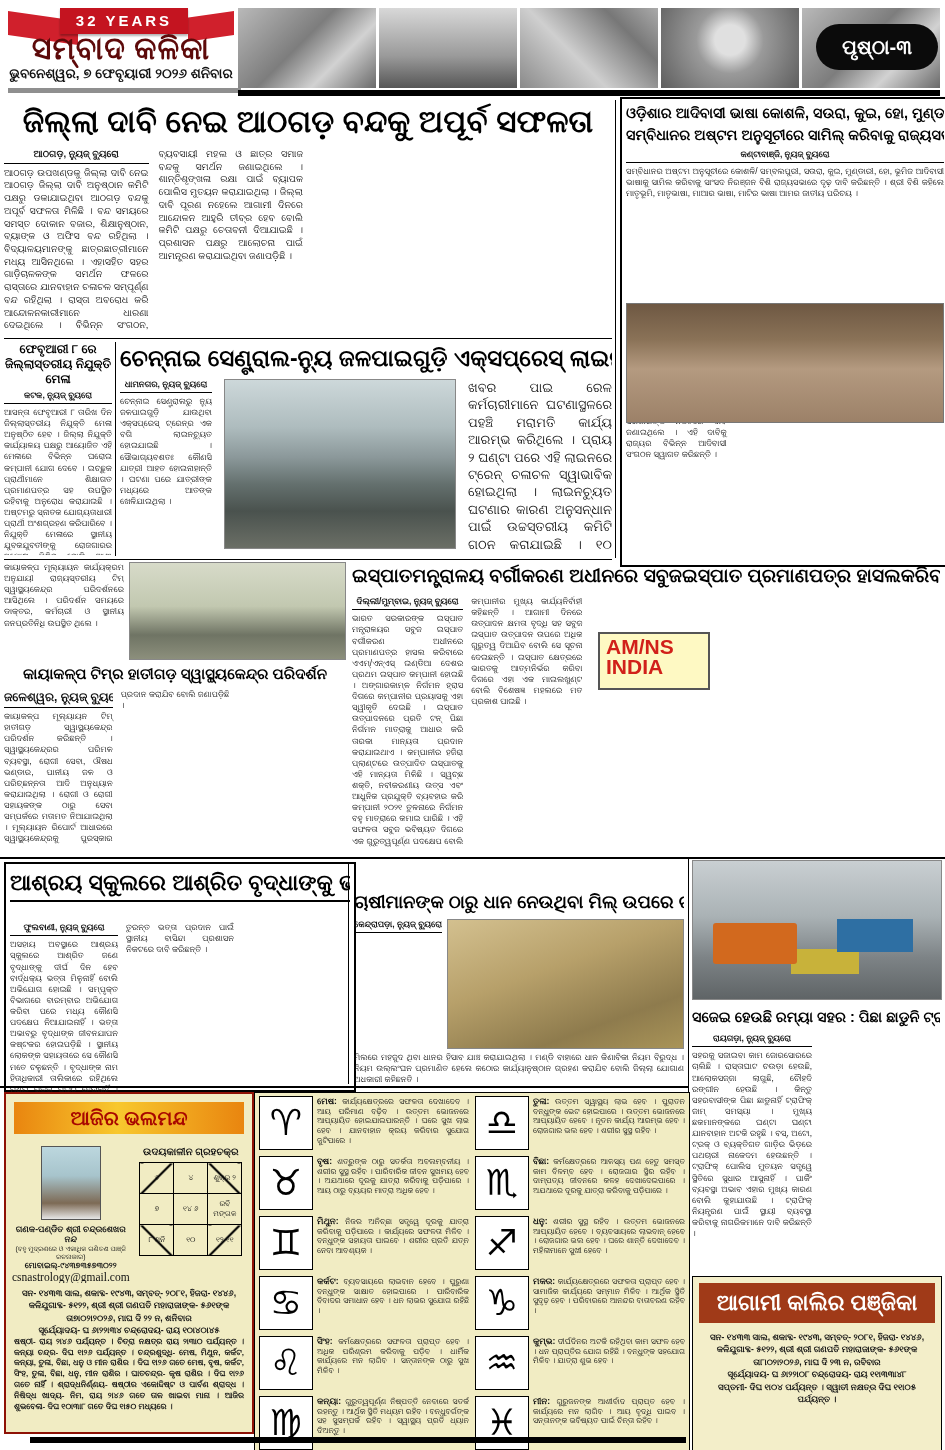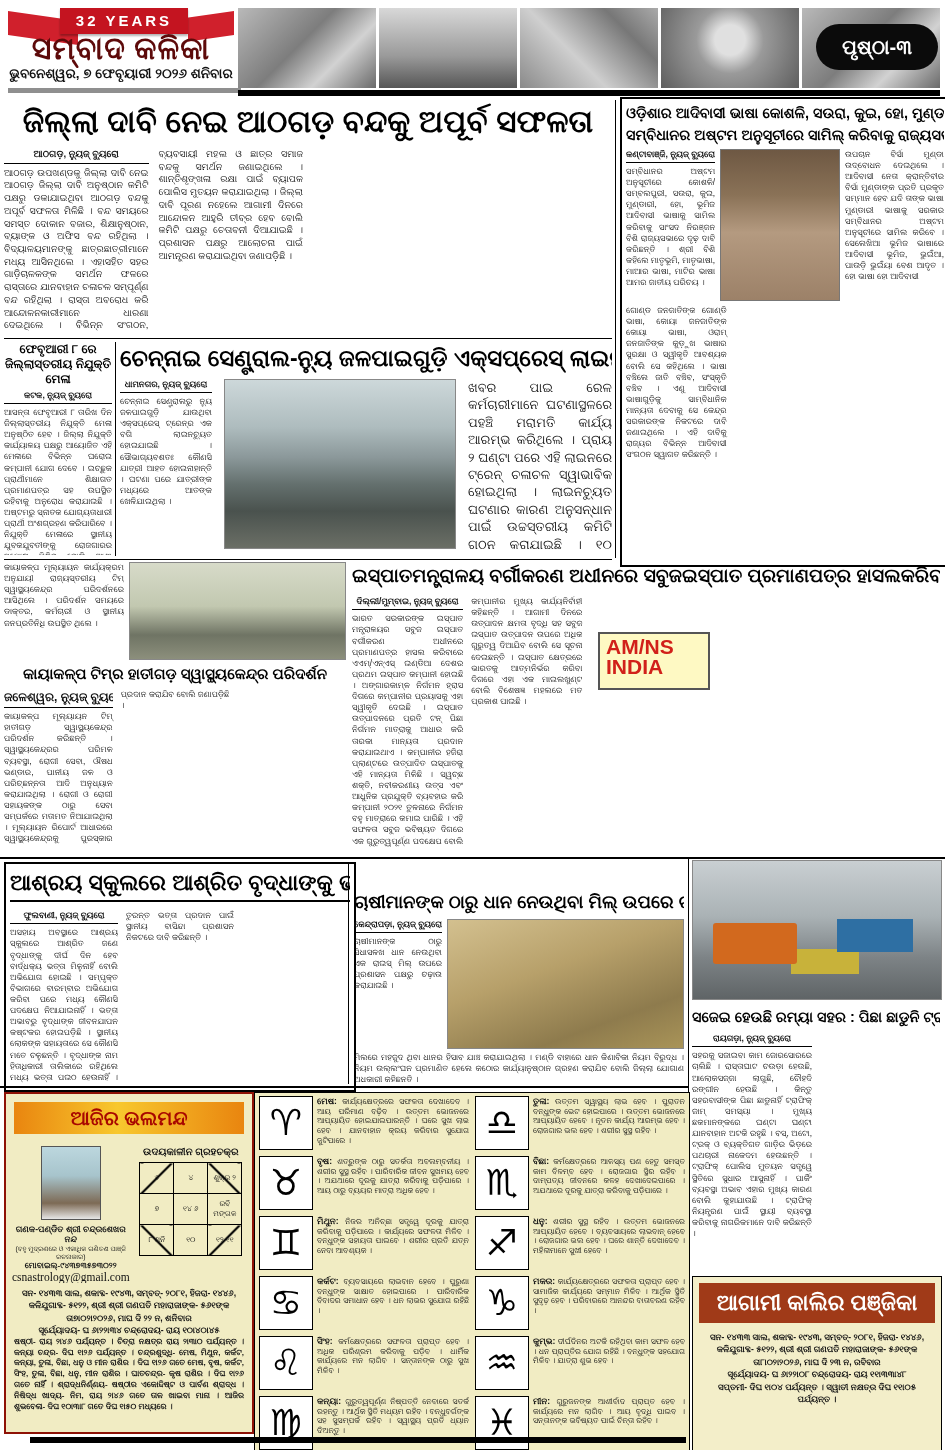--- a/index.html
+++ b/index.html
@@ -100,21 +100,21 @@
         <div class="byline">ଆଠଗଡ଼, ନ୍ୟୁଜ୍ ବ୍ୟୁରୋ</div>
         <span>ଆଠଗଡ଼ ଉପଖଣ୍ଡକୁ ଜିଲ୍ଲା ଦାବି ନେଇ ଆଠଗଡ଼ ଜିଲ୍ଲା ଦାବି ଅନୁଷ୍ଠାନ କମିଟି ପକ୍ଷରୁ ଡକାଯାଇଥିବା ଆଠଗଡ଼ ବନ୍ଦକୁ ଅପୂର୍ବ ସଫଳତା ମିଳିଛି । ବନ୍ଦ ସମୟରେ ସମସ୍ତ ଦୋକାନ ବଜାର, ଶିକ୍ଷାନୁଷ୍ଠାନ, ବ୍ୟାଙ୍କ ଓ ଅଫିସ ବନ୍ଦ ରହିଥିଲା । ବିଦ୍ୟାଳୟମାନଙ୍କୁ ଛାତ୍ରଛାତ୍ରୀମାନେ ମଧ୍ୟ ଆସିନଥିଲେ । ଏହାସହିତ ସହର ଗାଡ଼ିଚାଳକଙ୍କ ସମର୍ଥନ ଫଳରେ ରାସ୍ତାରେ ଯାନବାହାନ ଚଳାଚଳ ସମ୍ପୂର୍ଣ୍ଣ ବନ୍ଦ ରହିଥିଲା । ରାସ୍ତା ଅବରୋଧ କରି ଆନ୍ଦୋଳନକାରୀମାନେ ଧାରଣା ଦେଇଥିଲେ । ବିଭିନ୍ନ ସଂଗଠନ, ବ୍ୟବସାୟୀ ମହଲ ଓ ଛାତ୍ର ସମାଜ ବନ୍ଦକୁ ସମର୍ଥନ ଜଣାଇଥିଲେ । ଶାନ୍ତିଶୃଙ୍ଖଳା ରକ୍ଷା ପାଇଁ ବ୍ୟାପକ ପୋଲିସ ମୁତୟନ କରାଯାଇଥିଲା । ଜିଲ୍ଲା ଦାବି ପୂରଣ ନହେଲେ ଆଗାମୀ ଦିନରେ ଆନ୍ଦୋଳନ ଆହୁରି ତୀବ୍ର ହେବ ବୋଲି କମିଟି ପକ୍ଷରୁ ଚେତାବନୀ ଦିଆଯାଇଛି । ପ୍ରଶାସନ ପକ୍ଷରୁ ଆଲୋଚନା ପାଇଁ ଆମନ୍ତ୍ରଣ କରାଯାଇଥିବା ଜଣାପଡ଼ିଛି ।</span>
       </div>
     </div>
   </div>
   <div class="rule-v" style="left:615px;top:100px;width:1px;height:458px;"></div>
 
   <div class="abs boxed" style="left:620px;top:97px;width:318px;height:460px;padding:3px 4px;background:#fff;">
     <div class="hl" style="font-size:14.5px;height:22px;line-height:22px;white-space:nowrap;">ଓଡ଼ିଶାର ଆଦିବାସୀ ଭାଷା କୋଶଳି, ସଉରା, କୁଇ, ହୋ, ମୁଣ୍ଡାରୀ, ଭୂମିଜକୁ</div>
     <div class="hl" style="font-size:14.5px;height:22px;line-height:22px;white-space:nowrap;">ସମ୍ବିଧାନର ଅଷ୍ଟମ ଅନୁସୂଚୀରେ ସାମିଲ୍ କରିବାକୁ ରାଜ୍ୟସଭାରେ ଦାବି</div>
-    <div style="display:flex;gap:5px;margin-top:3px;height:152px;">
+    <div style="display:flex;gap:5px;margin-top:3px;height:152px;flex-direction:column;">
       <div style="flex:0 0 78px;">
         <div class="byline" style="font-size:8.5px;">କଣ୍ଟାବାଞ୍ଜି, ନ୍ୟୁଜ୍ ବ୍ୟୁରୋ</div>
         <div class="body-txt" style="font-size:8.3px;height:132px;">ସମ୍ବିଧାନର ଅଷ୍ଟମ ଅନୁସୂଚୀରେ କୋଶଳି/ ସମ୍ବଲପୁରୀ, ସଉରା, କୁଇ, ମୁଣ୍ଡାରୀ, ହୋ, ଭୂମିଜ ଆଦିବାସୀ ଭାଷାକୁ ସାମିଲ କରିବାକୁ ସାଂସଦ ନିରଞ୍ଜନ ବିଶି ରାଜ୍ୟସଭାରେ ଦୃଢ଼ ଦାବି କରିଛନ୍ତି । ଶ୍ରୀ ବିଶି କହିଲେ ମାତୃଭୂମି, ମାତୃଭାଷା, ମାଆର ଭାଷା, ମାଟିର ଭାଷା ଆମର ଜାତୀୟ ପରିଚୟ ।</div>
       </div>
       <div class="photo ph-mp" style="flex:0 0 118px;height:150px;border:1px solid #777;position:relative;"></div>
       <div class="body-txt" style="flex:1;font-size:8.3px;height:150px;">ଉପଚାନ ବିର୍ସା ମୁଣ୍ଡା ଉଦ୍‌ବୋଧନ ଦେଇଥିଲେ । ଆଦିବାସୀ ନେତା କ୍ରାନ୍ତିବୀର ବିର୍ସା ମୁଣ୍ଡାଙ୍କ ପ୍ରତି ପ୍ରକୃତ ସମ୍ମାନ ହେବ ଯଦି ତାଙ୍କ ଭାଷା ମୁଣ୍ଡାରୀ ଭାଷାକୁ ସରକାର ସମ୍ବିଧାନର ଅଷ୍ଟମ ଅନୁସୂଚୀରେ ସାମିଲ କରିବେ । ସେଲେଖିଆ ଭୂମିଜ ଭାଷାରେ ଆଦିବାସୀ ଭୂମିଜ, ଭୁଇଁଆ, ପାଉଡ଼ି ଭୁଇଁୟା ବେଶ ଆଦୃତ । ହୋ ଭାଷା ହୋ ଆଦିବାସୀ</div>
     </div>
     <div style="height:248px;margin-top:4px;">
       <div class="cols body-txt" style="column-count:3;column-gap:8px;font-size:8.3px;">
         <span>ଗୋଣ୍ଡ ଜନଜାତିଙ୍କ ଗୋଣ୍ଡି ଭାଷା, କୋୟା ଜନଜାତିଙ୍କ କୋୟା ଭାଷା, ଓରାମ୍ ଜନଜାତିଙ୍କ କୁଡ଼ୁଖ ଭାଷାର ସୁରକ୍ଷା ଓ ସ୍ୱୀକୃତି ଆବଶ୍ୟକ ବୋଲି ସେ କହିଥିଲେ । ଭାଷା ବଞ୍ଚିଲେ ଜାତି ବଞ୍ଚିବ, ସଂସ୍କୃତି ବଞ୍ଚିବ । ଏଣୁ ଆଦିବାସୀ ଭାଷାଗୁଡ଼ିକୁ ସାମ୍ବିଧାନିକ ମାନ୍ୟତା ଦେବାକୁ ସେ କେନ୍ଦ୍ର ସରକାରଙ୍କ ନିକଟରେ ଦାବି ଜଣାଇଥିଲେ । ଏହି ଦାବିକୁ ରାଜ୍ୟର ବିଭିନ୍ନ ଆଦିବାସୀ ସଂଗଠନ ସ୍ୱାଗତ କରିଛନ୍ତି ।</span>
@@ -171,35 +171,34 @@
         <div>INDIA</div>
       </div>
     </div>
   </div>
 
   <div class="rule-h" style="left:0;top:857px;width:945px;height:2px;"></div>
   <div class="rule-v" style="left:688px;top:859px;width:1px;height:591px;"></div>
 
   <div class="abs boxed" style="left:4px;top:862px;width:340px;height:222px;padding:2px 4px;">
     <div class="hl" style="font-size:22px;height:34px;line-height:34px;white-space:nowrap;border-bottom:2px solid #000;">ଆଶ୍ରୟ ସ୍କୁଲରେ ଆଶ୍ରିତ ବୃଦ୍ଧାଙ୍କୁ ଭତ୍ତା ମିଳୁନାହିଁ</div>
-    <div style="height:176px;margin-top:8px;">
+    <div style="height:176px;margin-top:20px;">
       <div class="cols body-txt" style="column-count:3;column-gap:8px;font-size:8.3px;">
         <div class="byline" style="font-size:8.5px;">ଫୁଲବାଣୀ, ନ୍ୟୁଜ୍ ବ୍ୟୁରୋ</div>
         <span>ଅସହାୟ ଅବସ୍ଥାରେ ଆଶ୍ରୟ ସ୍କୁଲରେ ଆଶ୍ରିତ ଜଣେ ବୃଦ୍ଧାଙ୍କୁ ଦୀର୍ଘ ଦିନ ହେବ ବାର୍ଦ୍ଧକ୍ୟ ଭତ୍ତା ମିଳୁନାହିଁ ବୋଲି ଅଭିଯୋଗ ହୋଇଛି । ସମ୍ପୃକ୍ତ ବିଭାଗରେ ବାରମ୍ବାର ଅଭିଯୋଗ କରିବା ପରେ ମଧ୍ୟ କୌଣସି ପଦକ୍ଷେପ ନିଆଯାଇନାହିଁ । ଭତ୍ତା ଅଭାବରୁ ବୃଦ୍ଧାଙ୍କ ଜୀବନଯାପନ କଷ୍ଟକର ହୋଇପଡ଼ିଛି । ସ୍ଥାନୀୟ ଲୋକଙ୍କ ସହାୟତାରେ ସେ କୌଣସି ମତେ ଚଳୁଛନ୍ତି । ବୃଦ୍ଧାଙ୍କ ନାମ ହିତାଧିକାରୀ ତାଲିକାରେ ରହିଥିଲେ ମଧ୍ୟ ଭତ୍ତା ପଇଠ ହେଉନାହିଁ । ତୁରନ୍ତ ଭତ୍ତା ପ୍ରଦାନ ପାଇଁ ସ୍ଥାନୀୟ ବାସିନ୍ଦା ପ୍ରଶାସନ ନିକଟରେ ଦାବି କରିଛନ୍ତି ।</span>
       </div>
     </div>
   </div>
   <div class="rule-v" style="left:348px;top:862px;width:1px;height:222px;"></div>
 
   <div class="abs" style="left:354px;top:888px;width:330px;height:196px;">
     <div class="hl" style="font-size:18px;height:28px;line-height:28px;white-space:nowrap;">ଚାଷୀମାନଙ୍କ ଠାରୁ ଧାନ ନେଉଥିବା ମିଲ୍ ଉପରେ ଚଢ଼ା</div>
     <div style="display:flex;gap:5px;margin-top:3px;height:130px;">
       <div style="flex:0 0 76px;">
         <div class="byline" style="font-size:8.5px;">କେନ୍ଦ୍ରାପଡ଼ା, ନ୍ୟୁଜ୍ ବ୍ୟୁରୋ</div>
-        <div class="body-txt" style="font-size:8.3px;height:110px;">ଚାଷୀମାନଙ୍କ ଠାରୁ ସିଧାସଳଖ ଧାନ ନେଉଥିବା ଏକ ରାଇସ୍ ମିଲ୍ ଉପରେ ପ୍ରଶାସନ ପକ୍ଷରୁ ଚଢ଼ାଉ କରାଯାଇଛି ।</div>
       </div>
       <div class="photo ph-paddy" style="flex:1;height:128px;border:1px solid #888;position:relative;"></div>
     </div>
     <div class="body-txt" style="font-size:8.3px;height:30px;margin-top:3px;">ମିଲରେ ମହଜୁଦ ଥିବା ଧାନର ହିସାବ ଯାଞ୍ଚ କରାଯାଇଥିଲା । ମଣ୍ଡି ବାହାରେ ଧାନ କିଣାବିକା ନିୟମ ବିରୁଦ୍ଧ । ନିୟମ ଉଲ୍ଲଂଘନ ପ୍ରମାଣିତ ହେଲେ କଠୋର କାର୍ଯ୍ୟାନୁଷ୍ଠାନ ଗ୍ରହଣ କରାଯିବ ବୋଲି ଜିଲ୍ଲା ଯୋଗାଣ ଅଧିକାରୀ କହିଛନ୍ତି ।</div>
   </div>
 
   <div class="abs" style="left:692px;top:860px;width:248px;height:412px;">
     <div class="photo ph-street" style="width:248px;height:138px;border:1px solid #888;position:relative;"></div>
     <div class="hl" style="font-size:14.5px;height:26px;line-height:26px;white-space:nowrap;margin-top:4px;">ସଜେଇ ହେଉଛି ରମ୍ୟା ସହର : ପିଛା ଛାଡୁନି ଟ୍ରାଫିକ୍ ଜାମ୍</div>
     <div style="height:238px;margin-top:3px;">

